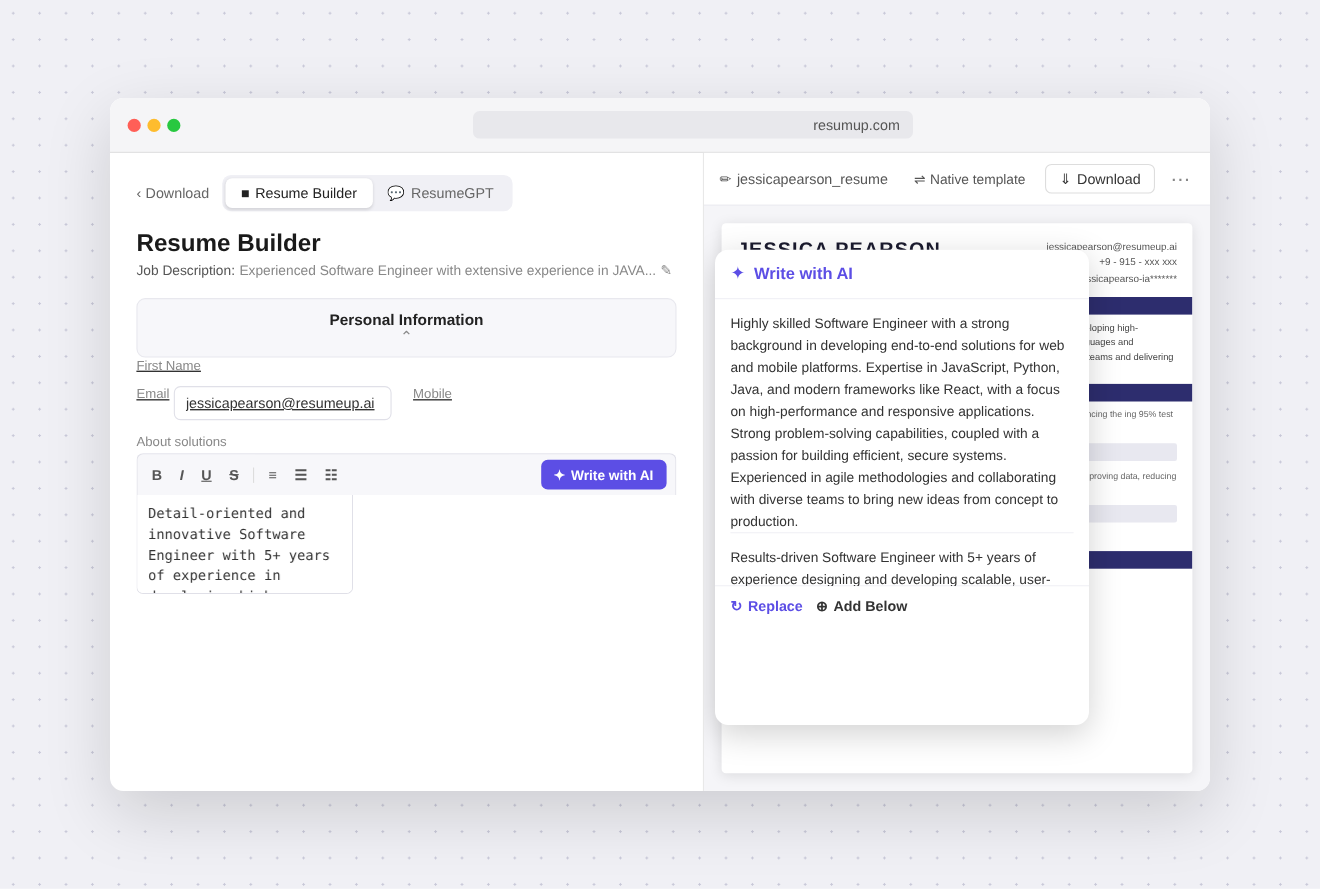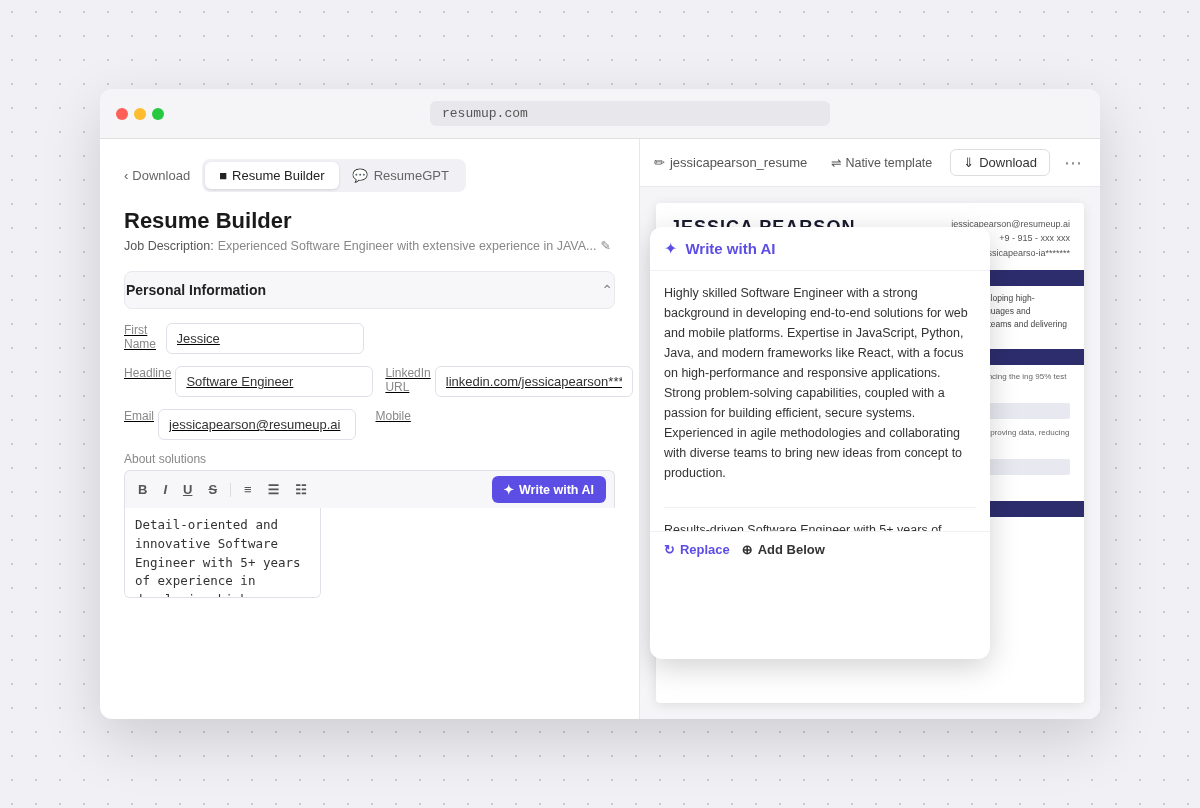--- a/index.html
+++ b/index.html
@@ -45,24 +45,23 @@
     .tl-yellow { background: #febc2e; }
     .tl-green { background: #28c840; }
 
     .url-bar {
       flex: 1;
       max-width: 400px;
       margin: 0 auto;
       background: #e8e8ec;
       border-radius: 6px;
       padding: 5px 12px;
-      text-align: left;
+      text-align: right;
       font-size: 13px;
       color: #555;
-      font-family: Liberation Mono, monospace;
     }
 
     .browser-content {
       display: flex;
       height: 580px;
     }
 
     
     .left-panel {
       width: 540px;
@@ -133,21 +132,21 @@
     .job-desc strong { color: #555; font-weight: 500; }
 
     .section-header {
       display: flex;
       justify-content: space-between;
       align-items: center;
       background: #f7f7fa;
       border: 1px solid #e8e8ee;
       border-radius: 8px;
       padding: 10px 1px;
-      margin-bottom: 14px;
+      flex-direction: column;
     }
 
     .section-title {
       font-size: 14px;
       font-weight: 600;
       color: #222;
     }
 
     .chevron-icon {
       font-size: 14px;
@@ -420,21 +419,21 @@
       max-height: 260px;
       overflow-y: auto;
       padding: 12px 14px;
     }
 
     .ai-suggestion {
       font-size: 12.5px;
       color: #333;
       line-height: 1.6;
       margin-bottom: 12px;
-      padding-bottom: 24px;
+      padding-bottom: 0;
       border-bottom: 1px solid #f0f0f5;
     }
 
     .ai-suggestion:last-child {
       border-bottom: none;
       margin-bottom: 0;
       padding-bottom: 0;
     }
 
     .ai-popup-actions {
@@ -502,34 +501,23 @@
       </div>
 
       <div class="section-header">
         <span class="section-title">Personal Information</span>
         <span class="chevron-icon">⌃</span>
       </div>
 
       <div class="form-grid">
         <div class="form-field">
           <label class="field-label">First Name</label>
-          <input class="field-input" type="text" value="Jessice" style="">
-        </div>
-      </div>
-
-      <div class="form-grid">
-        <div class="form-field">
-          <label class="field-label">Headline</label>
-          <input class="field-input" type="text" value="Software Engineer" style="">
-        </div>
-        <div class="form-field">
-          <label class="field-label">LinkedIn URL</label>
-          <input class="field-input" type="text" value="linkedin.com/jessicapearson******" style="">
-        </div>
-      </div>
+        </div>
+      </div>
+
 
       <div class="form-grid">
         <div class="form-field">
           <label class="field-label">Email</label>
           <input class="field-input" type="email" value="jessicapearson@resumeup.ai" style="">
         </div>
         <div class="form-field">
           <label class="field-label">Mobile</label>
         </div>
       </div>

